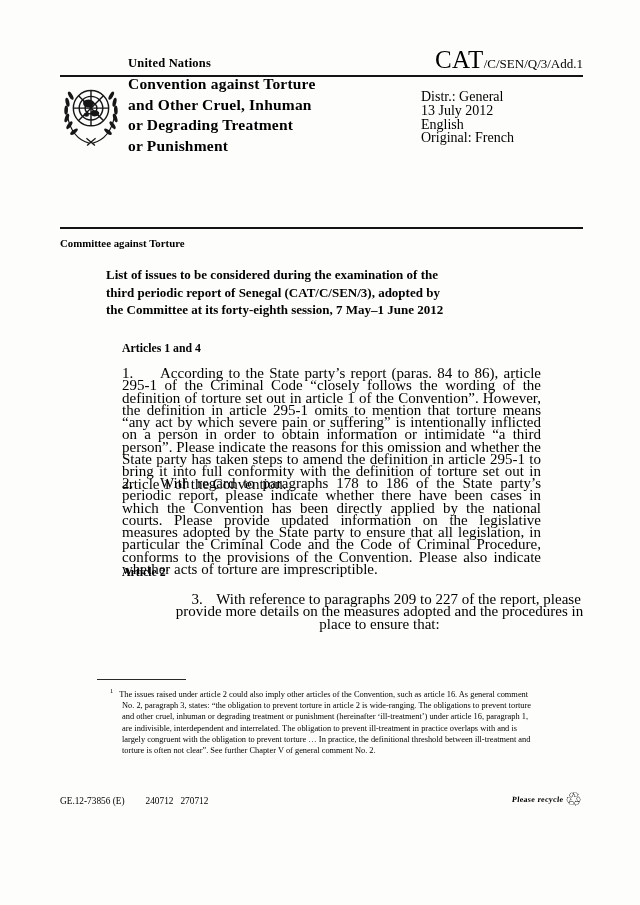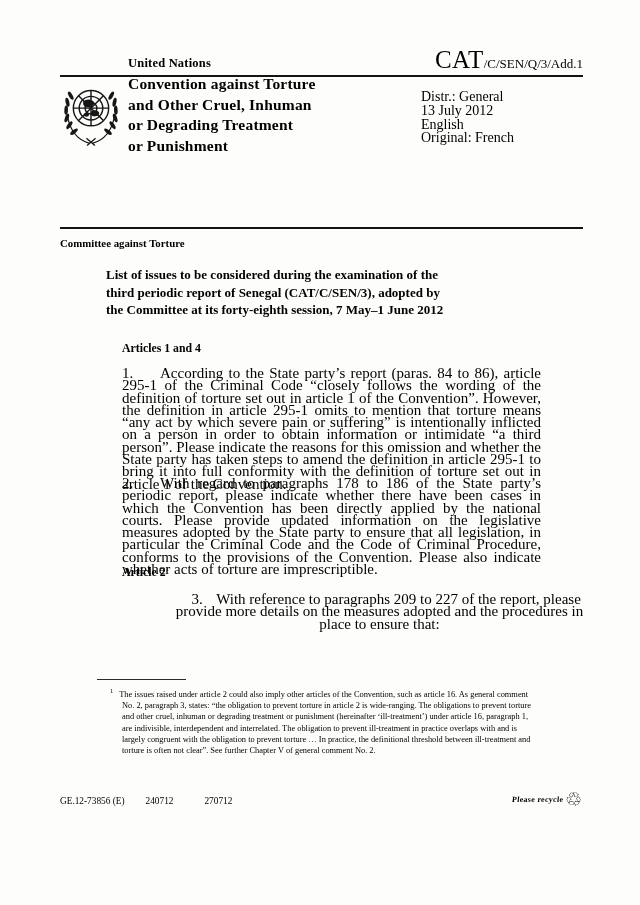--- a/index.html
+++ b/index.html
@@ -77,21 +77,21 @@
     padding-left: 12px; text-indent: -12px;
   }
   .footnote sup { font-size: 6.5px; margin-right: 6px; }
 
   
   .footer-left {
     left: 60px; top: 796px;
     font-size: 9.3px;
   }
   .footer-left .date-1 { margin-left: 21px; }
-  .footer-left .date-2 { margin-left: 31px; text-align: center; }
+  .footer-left .date-2 { margin-left: 7px; text-align: center; }
   .recycle-block {
     right: 58px; top: 790px;
     display: flex; align-items: center;
   }
   .recycle-label {
     font-size: 8px; font-weight: bold; letter-spacing: 0.3px;
     transform: skewX(-6deg);
   }
   .recycle-glyph {
     font-family: "DejaVu Sans", sans-serif;

